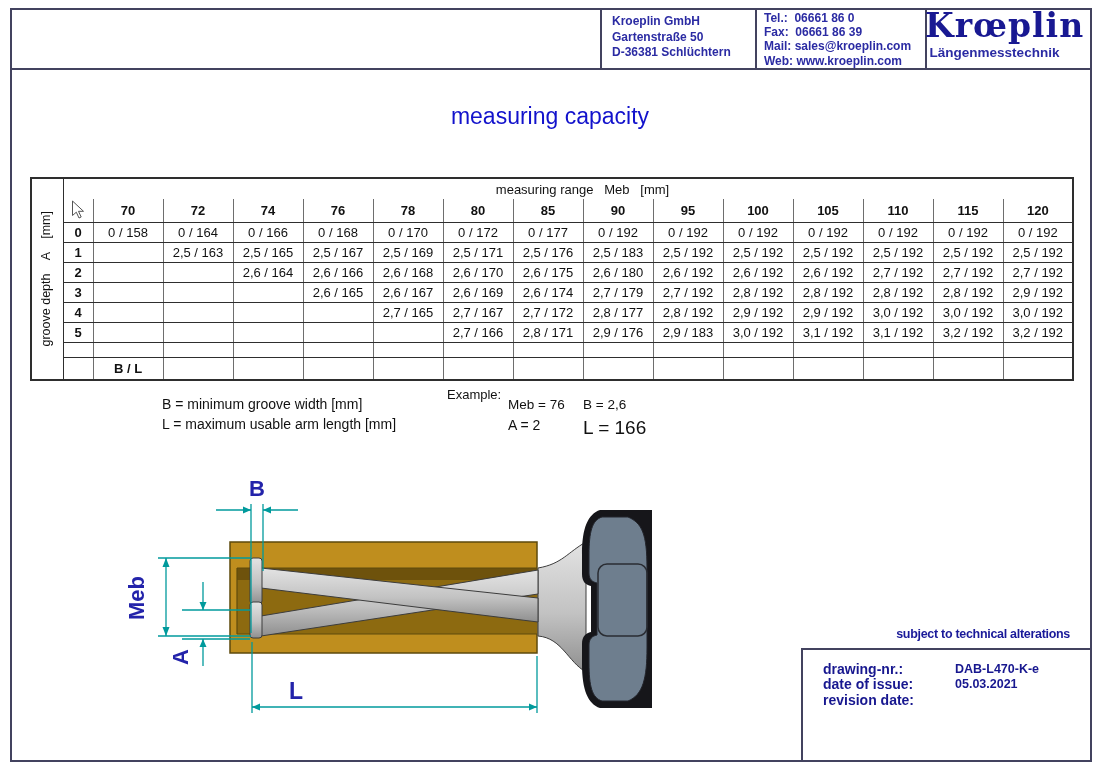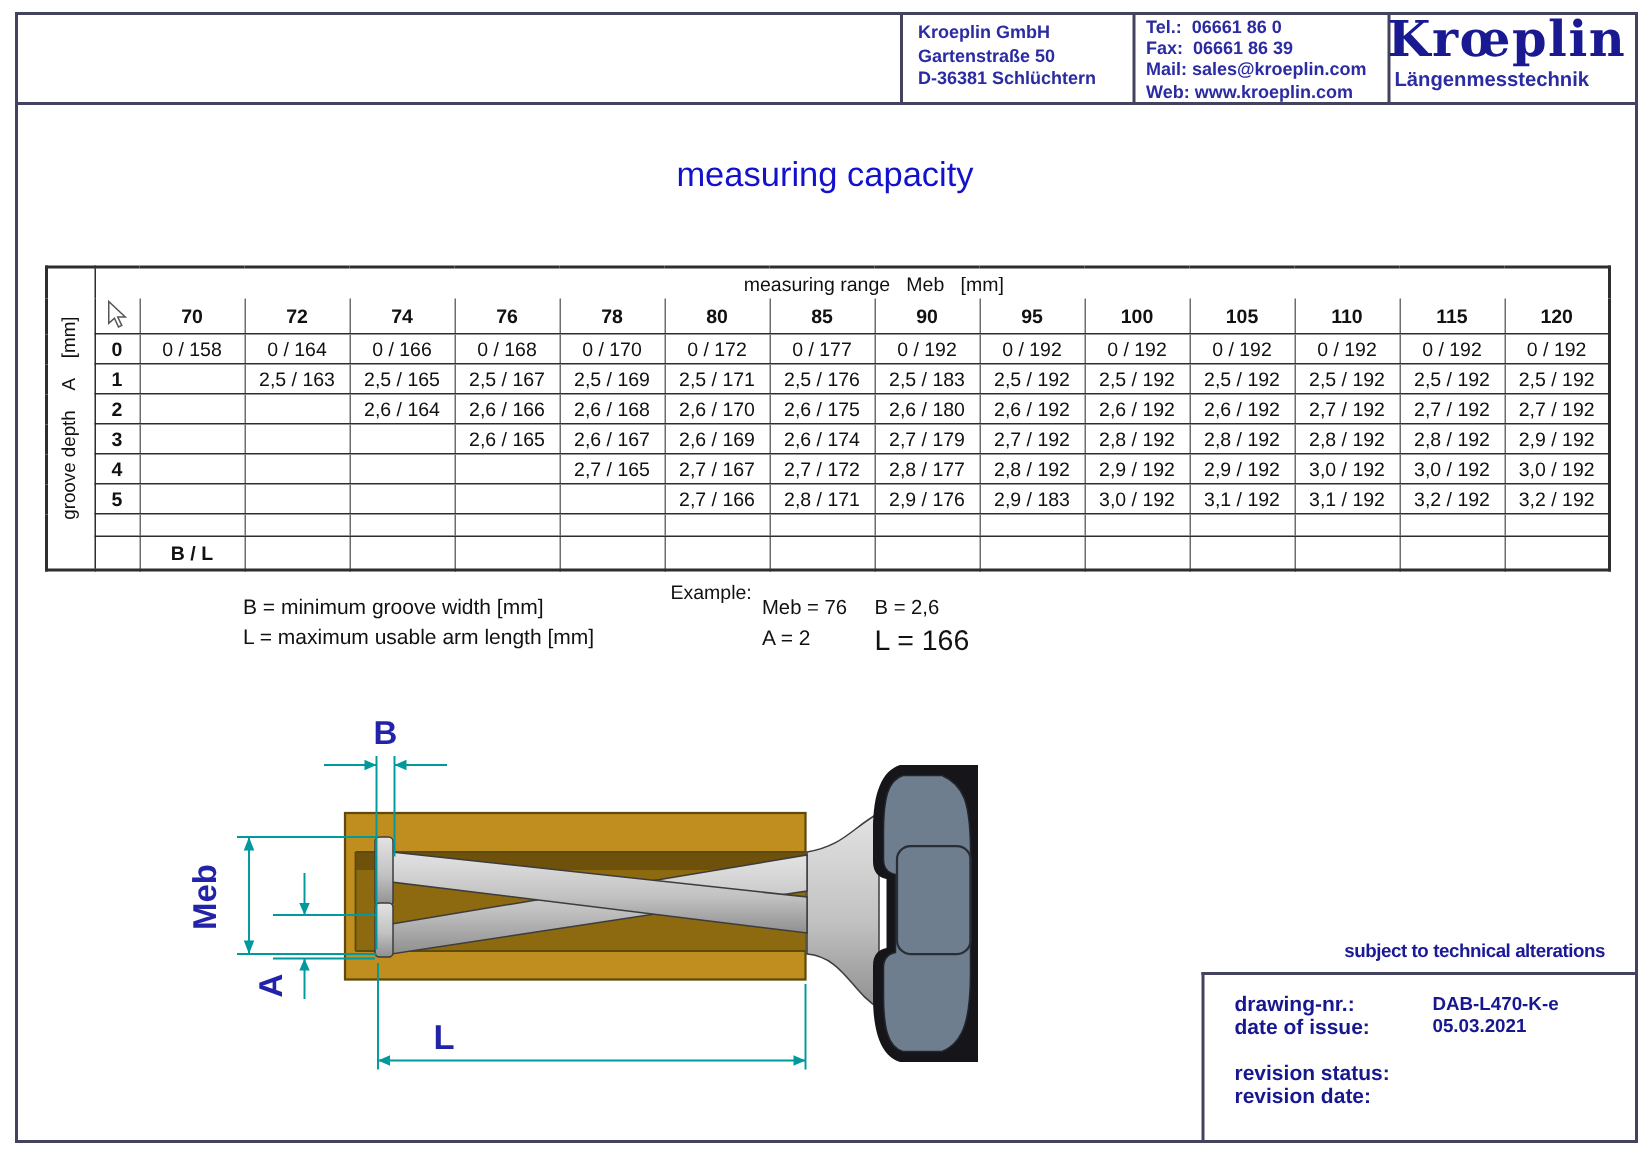--- a/index.html
+++ b/index.html
@@ -358,23 +358,19 @@
   <div class="notice">subject to technical alterations</div>
   <div class="infobox">
     <div class="inforow first">
       <span class="lab">drawing-nr.:</span>
       <span class="val">DAB-L470-K-e</span>
     </div>
     <div class="inforow">
       <span class="lab">date of issue:</span>
       <span class="val">05.03.2021</span>
     </div>
-    <div class="inforow gap">
-      <span class="lab">revision status:</span>
-      <span class="val"></span>
-    </div>
     <div class="inforow">
       <span class="lab">revision date:</span>
       <span class="val"></span>
     </div>
   </div>
 
 </div>
 
 </body></html>

